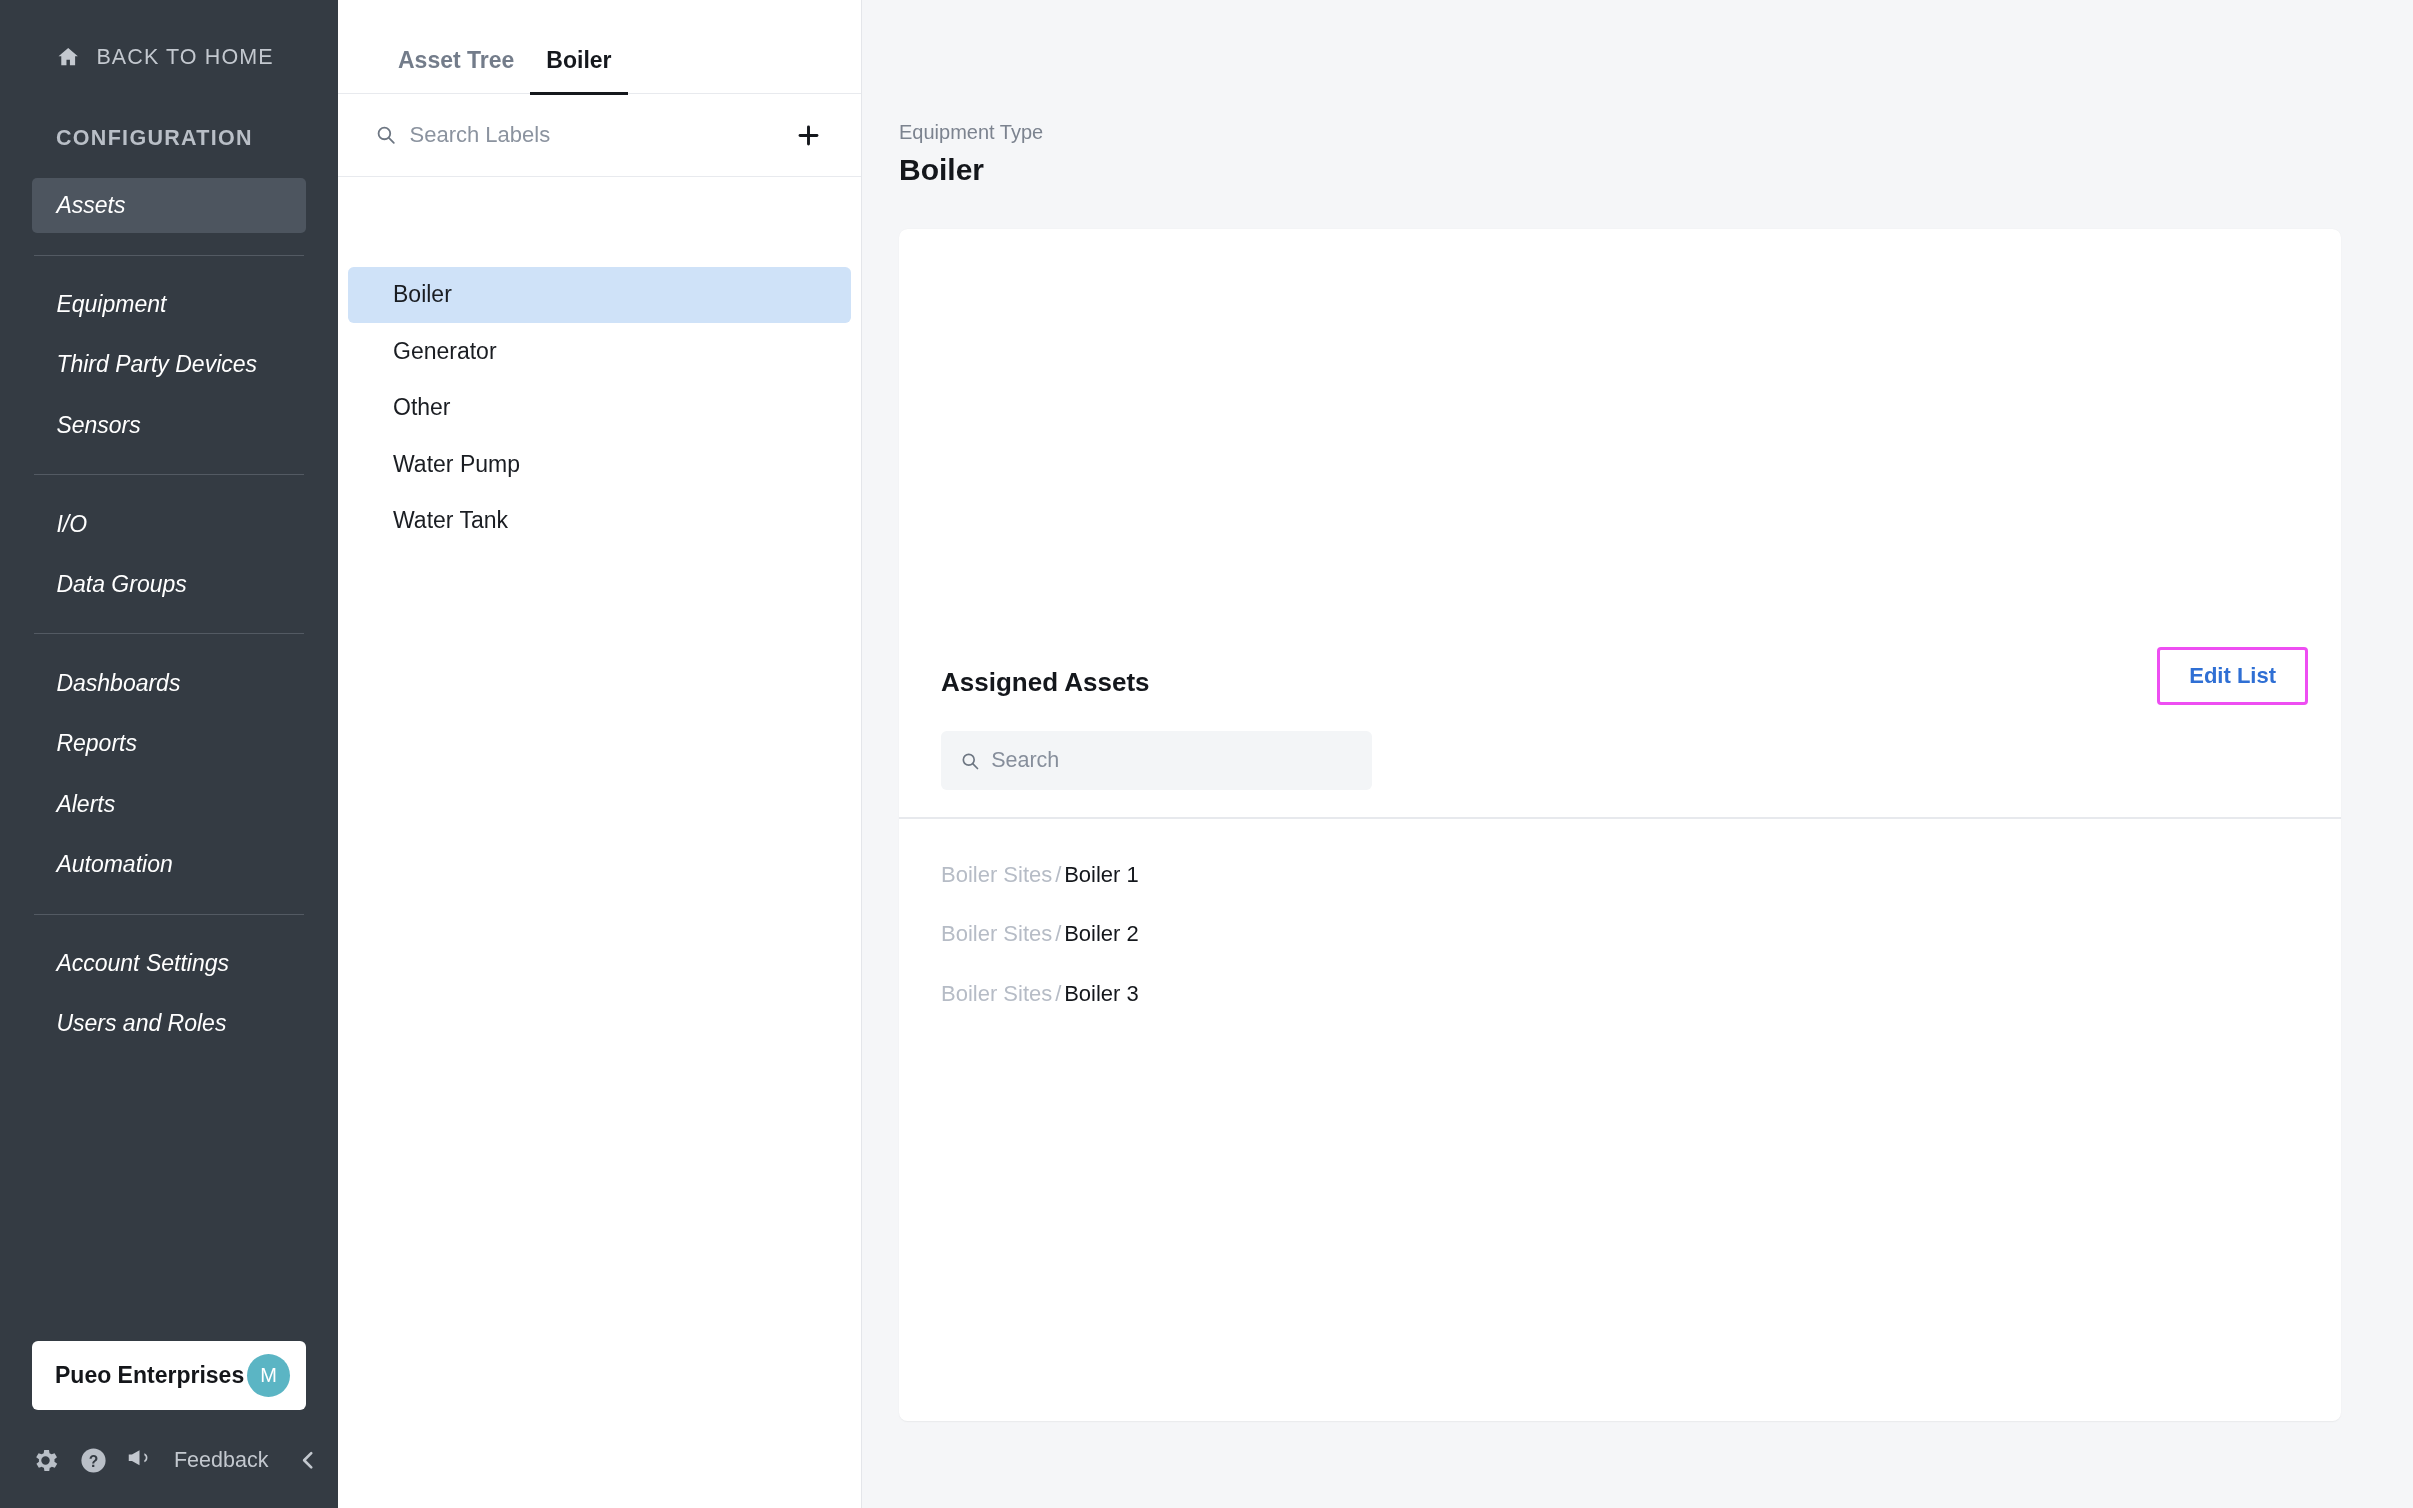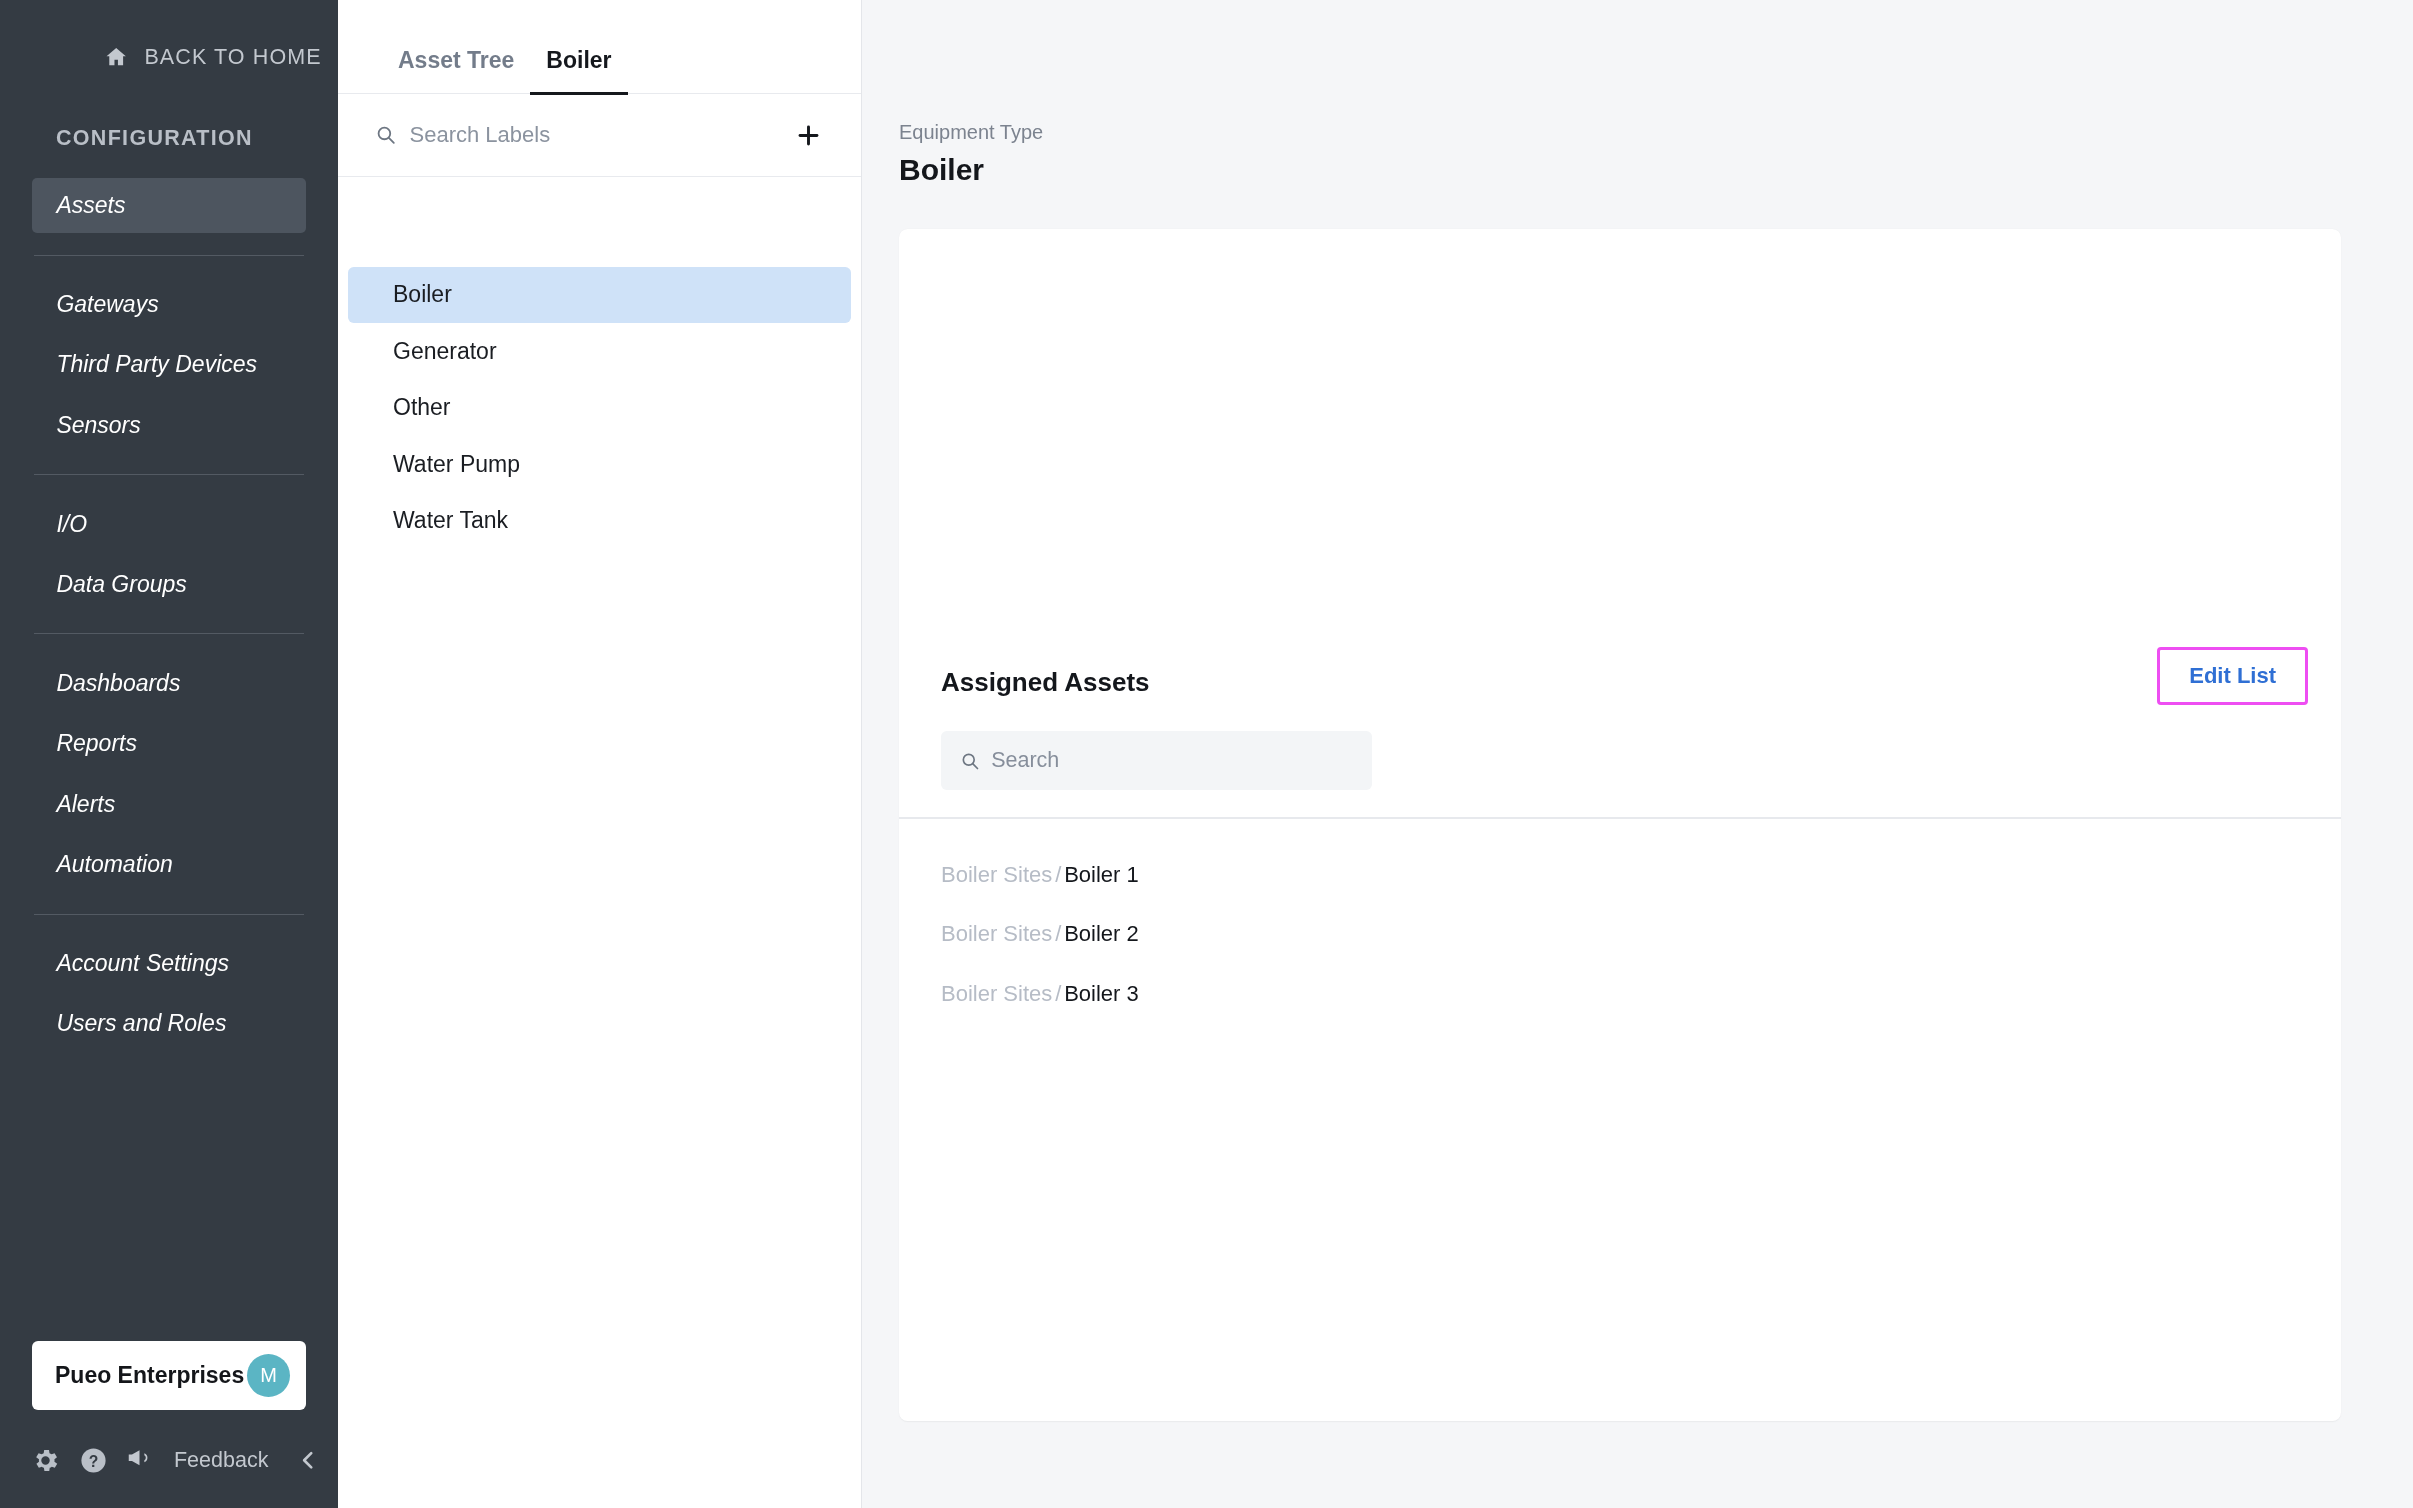--- a/index.html
+++ b/index.html
@@ -19,21 +19,20 @@
     flex: 0 0 338px;
     position: relative;
   }
   .back-home {
     display: flex; align-items: center; gap: 16px;
     padding: 45px 0 0 56px;
     color: #c3c8cf;
     font-size: 21.5px;
     letter-spacing: 1.1px;
     cursor: pointer;
-    margin-left: 48px;
   }
   .back-home svg { display:block; }
   .section-title {
     padding: 56px 0 0 56px;
     color: #b9bfc7;
     font-size: 21.5px;
     font-weight: 700;
     letter-spacing: 1.3px;
   }
   .nav-list { margin-top: 24.4px; }
@@ -251,21 +250,21 @@
     <div class="section-title">CONFIGURATION</div>
 
     <div class="nav-list">
 
       <div class="nav-group">
         <div class="nav-item active">Assets</div>
       </div>
       <div class="nav-divider"></div>
 
       <div class="nav-group">
-        <div class="nav-item">Gateways</div>
+        <div class="nav-item">Equipment</div>
         <div class="nav-item">Third Party Devices</div>
         <div class="nav-item">Sensors</div>
       </div>
       <div class="nav-divider"></div>
 
       <div class="nav-group">
         <div class="nav-item">I/O</div>
         <div class="nav-item">Data Groups</div>
       </div>
       <div class="nav-divider"></div>

